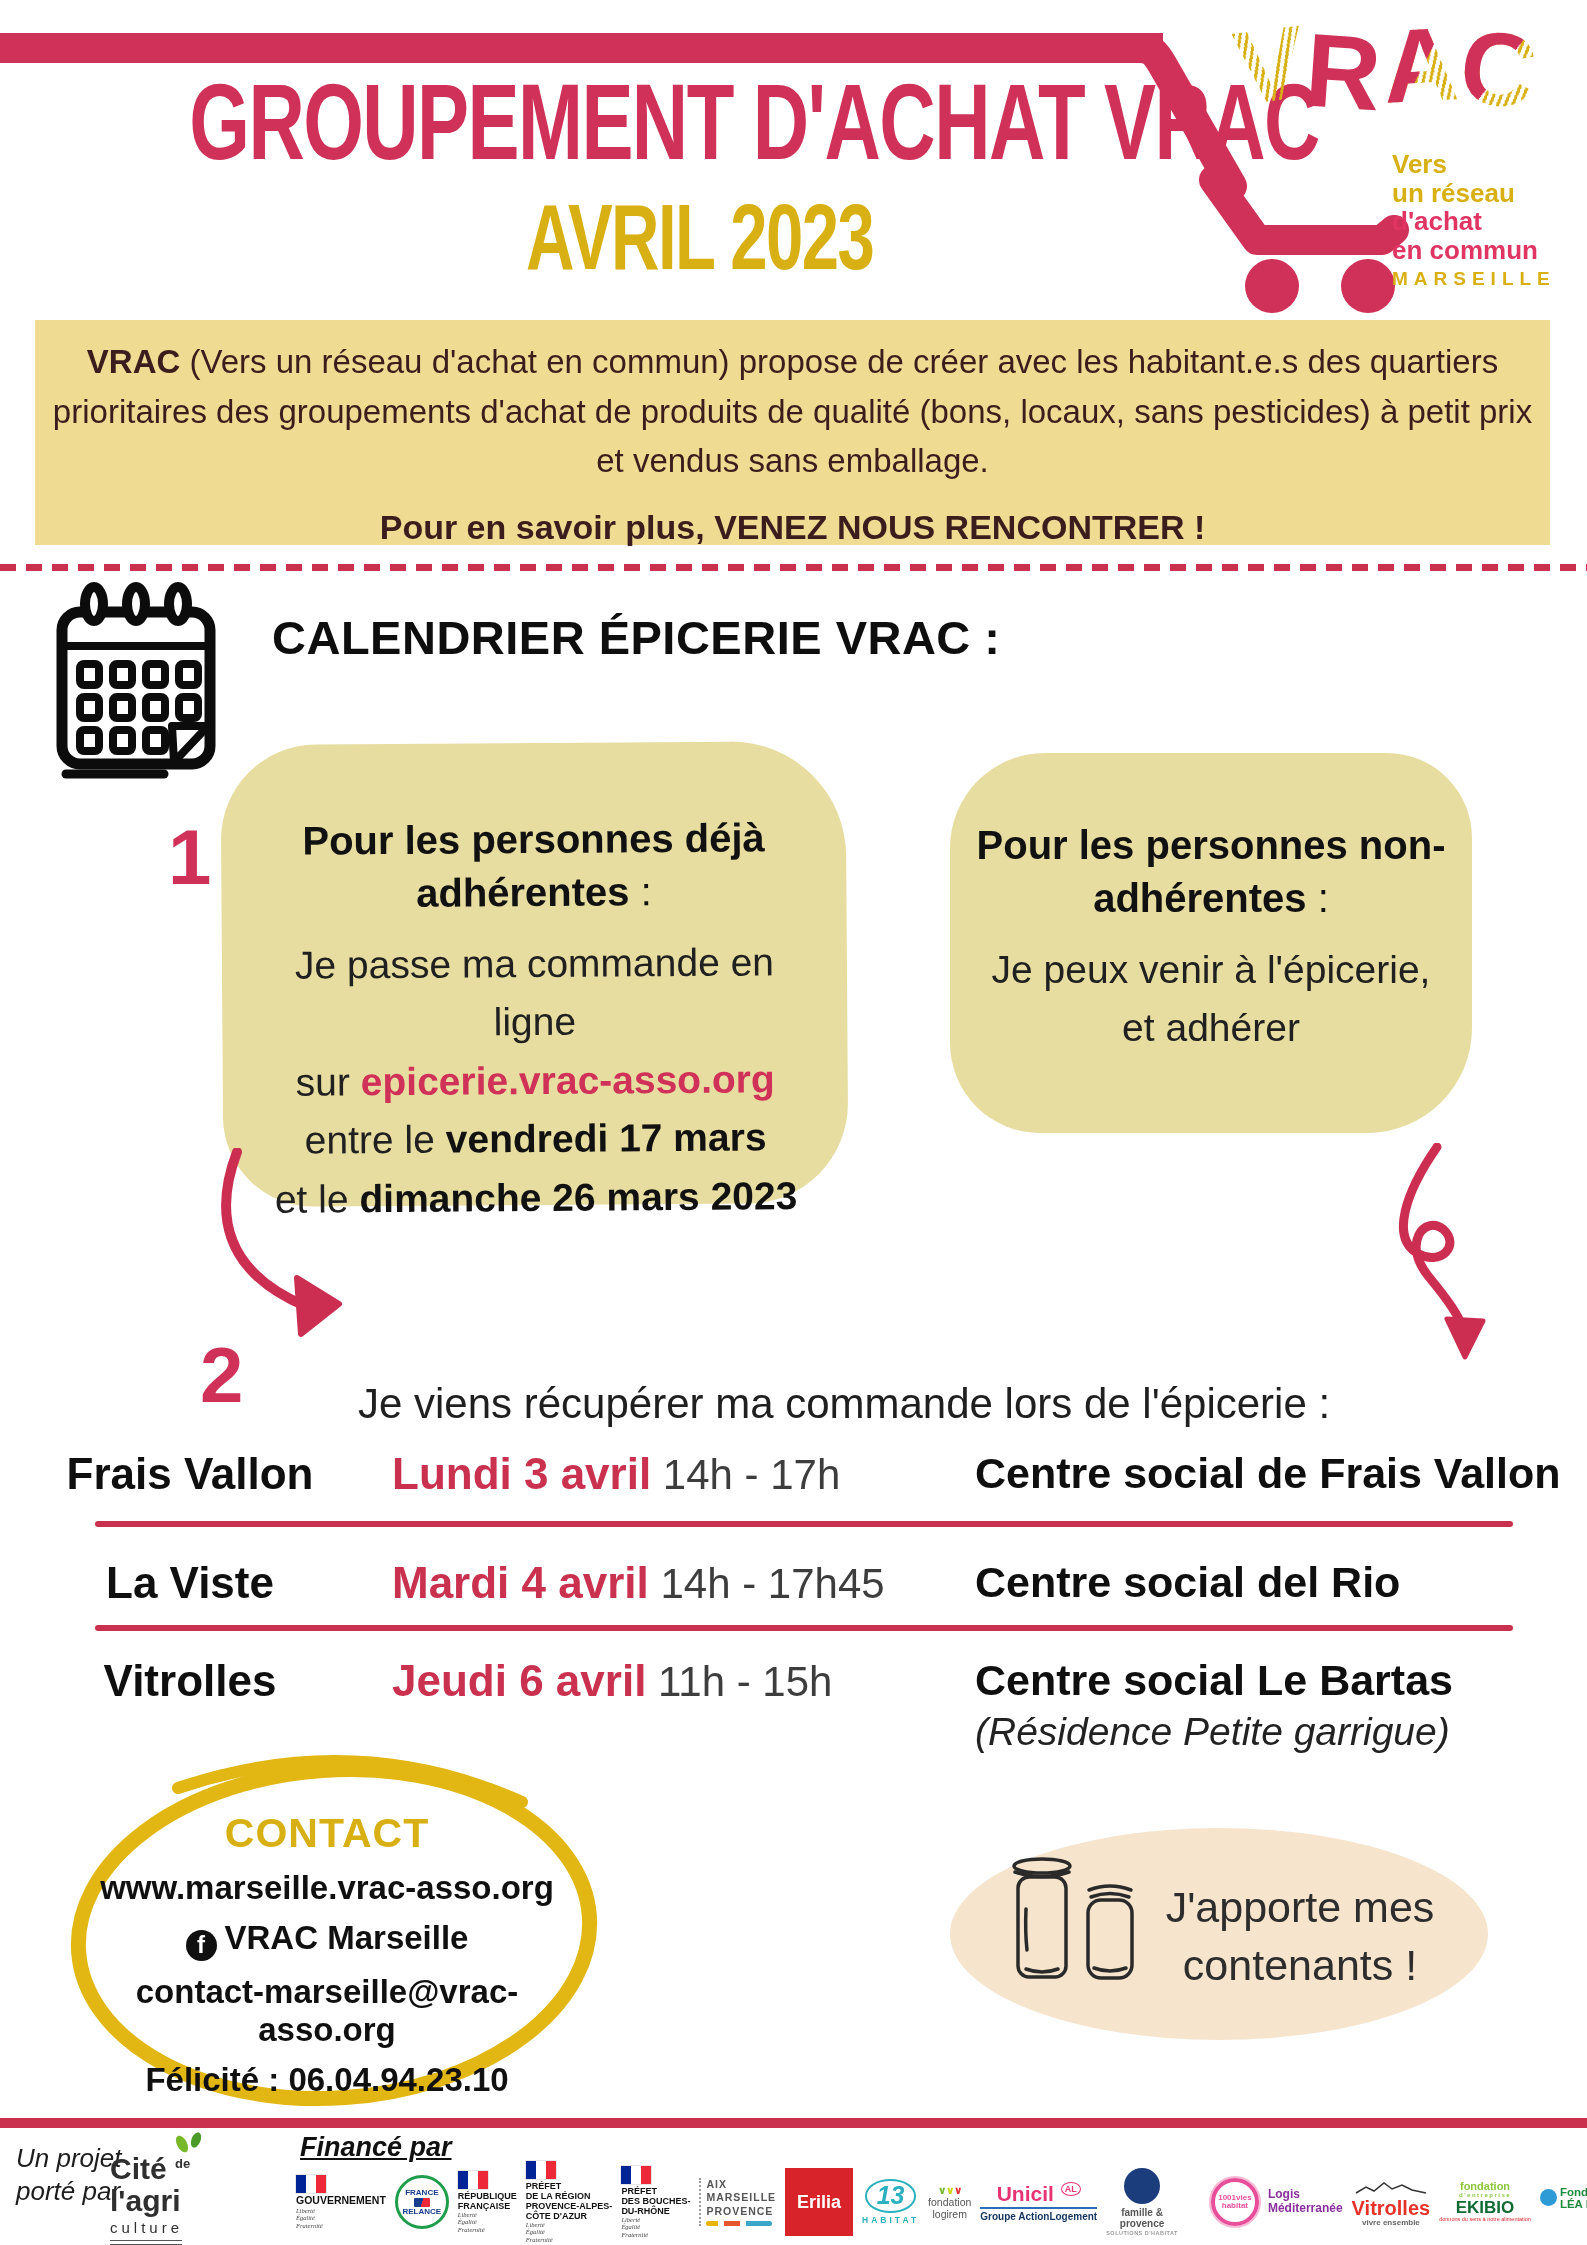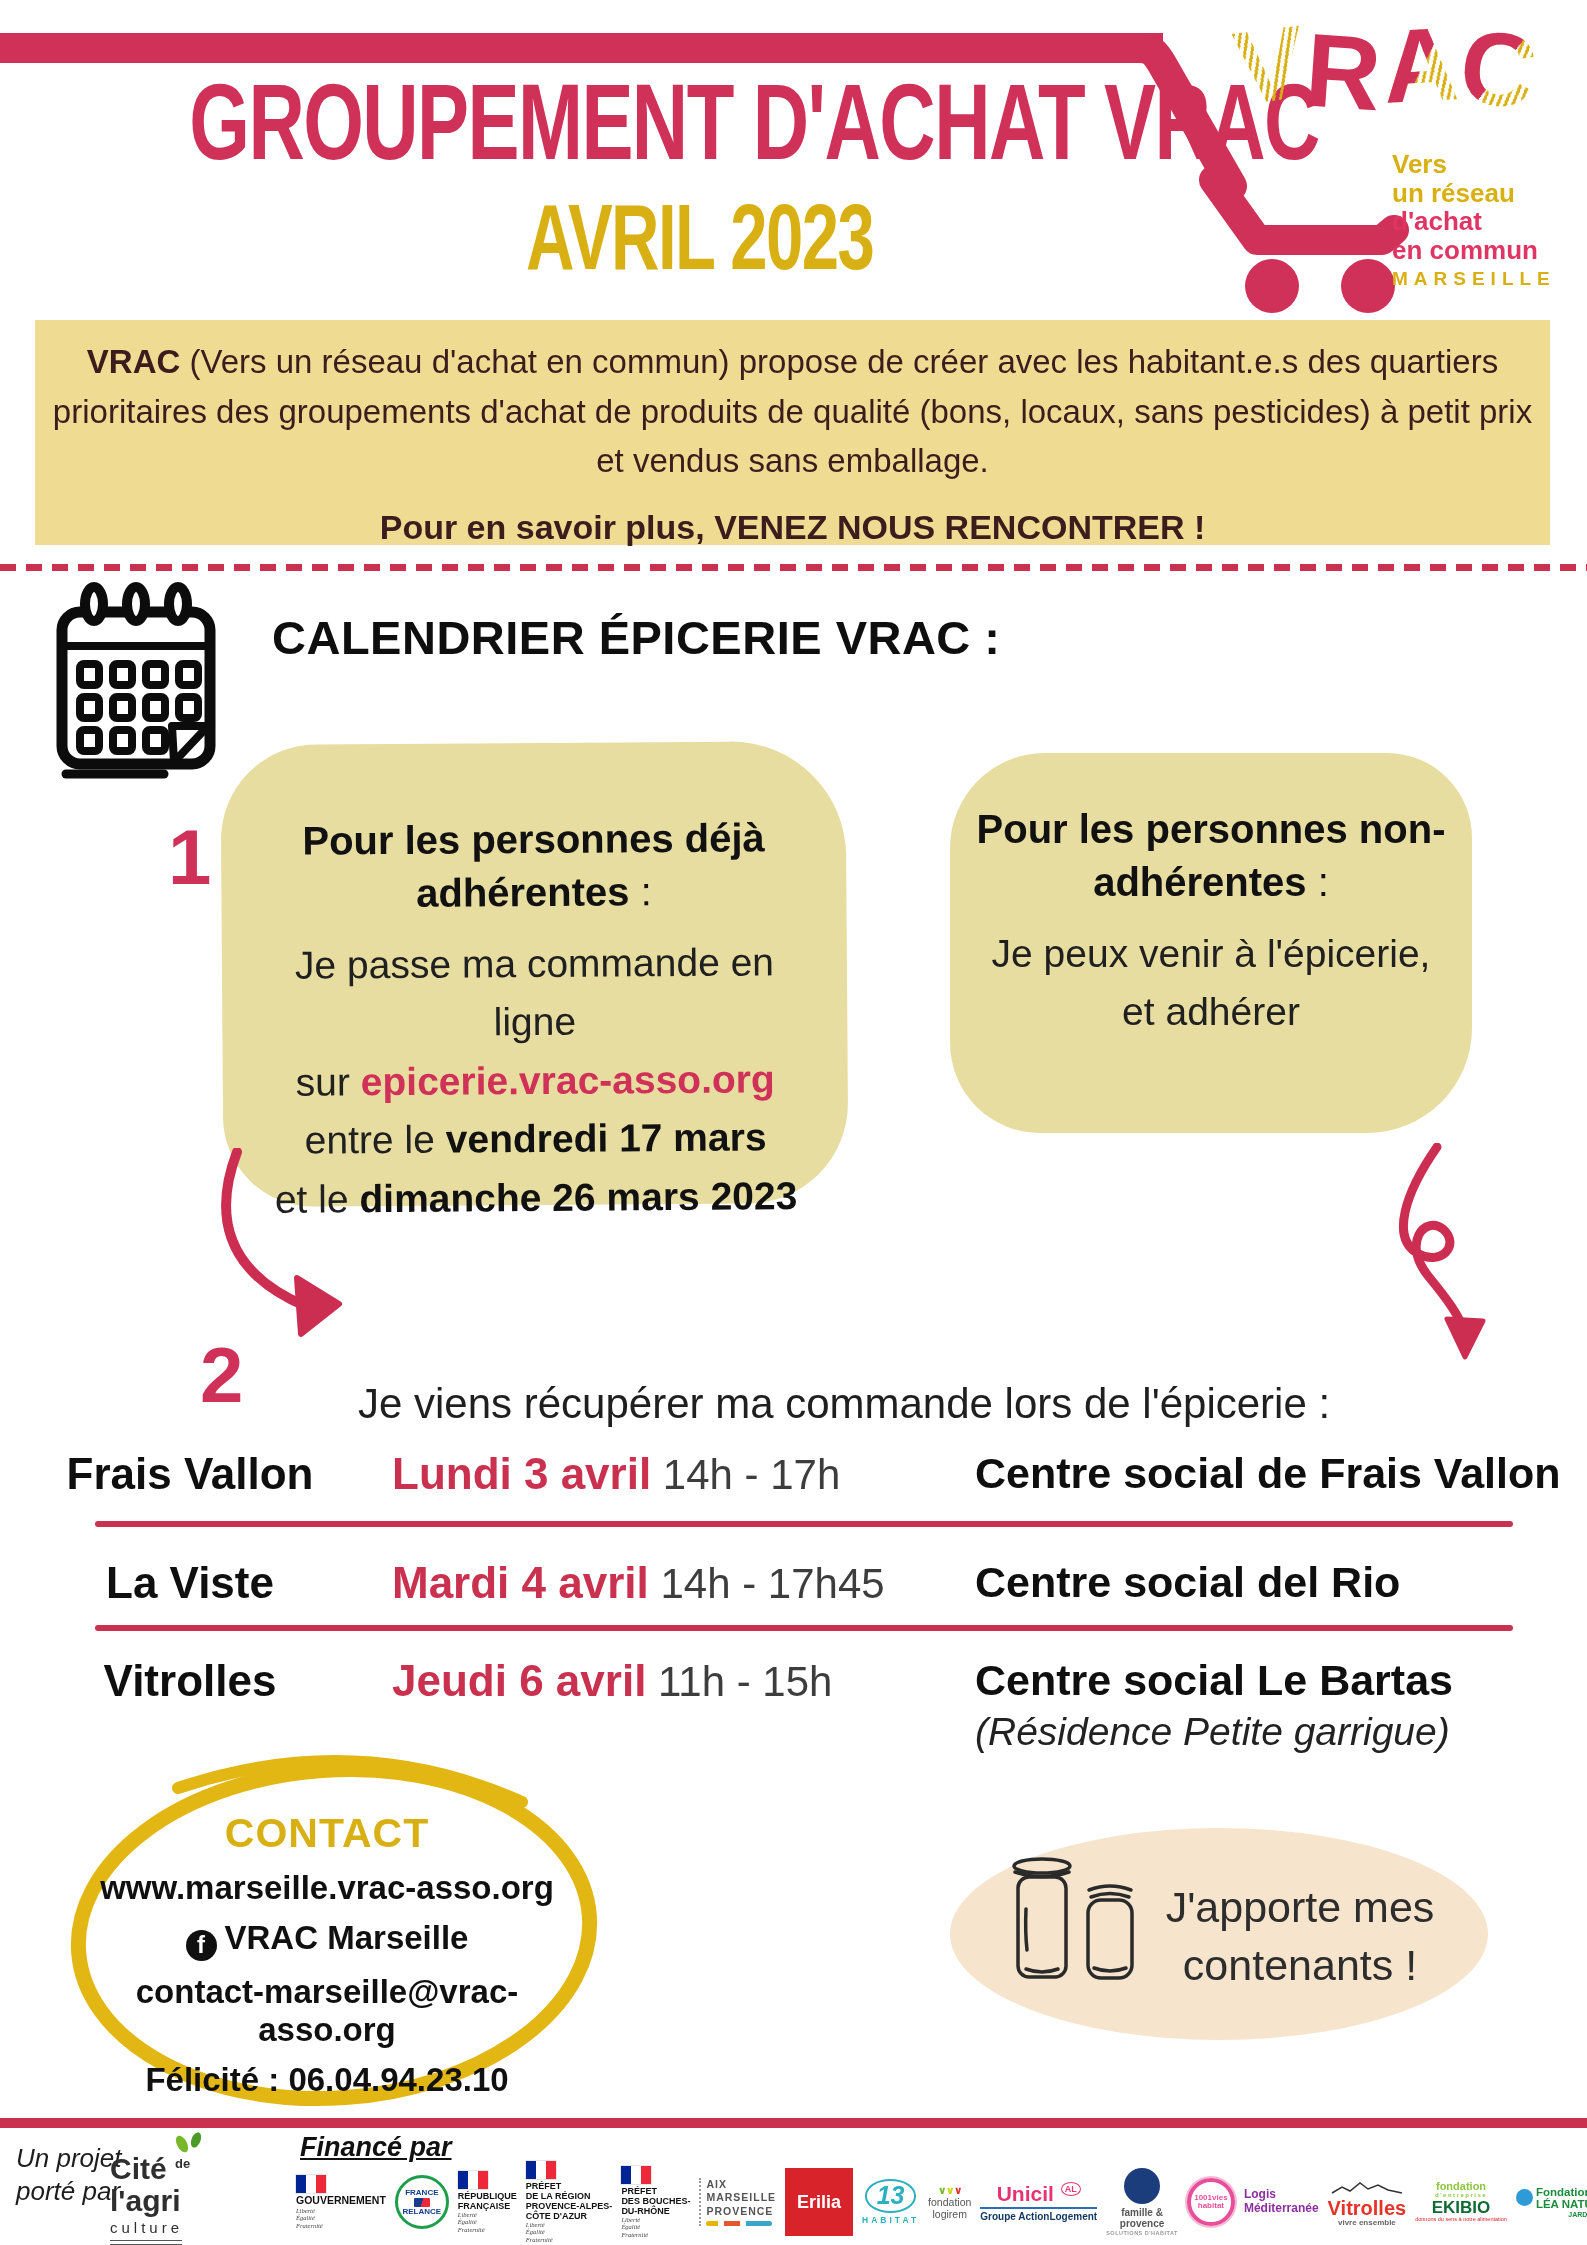--- a/index.html
+++ b/index.html
@@ -38,21 +38,21 @@
   .intro-cta{margin-top:22px;font-size:34px;font-weight:700;}
   .dashline{left:0;top:564px;width:1587px;height:7px;
             background:repeating-linear-gradient(90deg,#c9314f 0 16px,rgba(0,0,0,0) 16px 26px);}
 
   
   .cal-head{left:272px;top:610px;font-size:47px;font-weight:800;color:#0e0e0e;letter-spacing:.5px;}
   .bubble{background:#e7dda0;box-sizing:border-box;text-align:center;color:#1a1a1a;}
   .bubble1{left:222px;top:743px;width:625px;height:462px;border-radius:95px 115px 100px 90px;
            padding:70px 40px 0;transform:rotate(-.4deg);}
   .bubble2{left:950px;top:753px;width:522px;height:380px;border-radius:95px 85px 105px 90px;
-           padding:50px 26px 0;}
+           padding:66px 26px 0;}
   .b-title{font-size:40px;font-weight:700;line-height:1.32;margin-bottom:16px;color:#111;}
   .b-title .colon{font-weight:400;}
   .b-line{font-size:39px;line-height:1.5;color:#202020;}
   .b-link{font-weight:700;color:#d03158;}
   .b-strong{font-weight:700;color:#111;}
   .stepnum{color:#d03158;font-weight:800;font-size:78px;line-height:1;}
   .num1{left:168px;top:818px;}
   .num2{left:200px;top:1336px;}
   .caption2{left:358px;top:1352px;font-size:42px;color:#1f1f1f;margin-top:28px;}
 
@@ -123,21 +123,21 @@
   .unicil .al{font-weight:700;font-size:9px;color:#e63472;border:1.5px solid #e63472;border-radius:50%;
               padding:1px 3px;vertical-align:9px;margin-left:7px;}
   .unicil .grp{font-weight:700;font-size:10px;color:#12355f;border-top:2px solid #2a6ebb;
                padding-top:2px;margin-top:1px;}
   .famprov{text-align:center;font-weight:600;font-size:10px;line-height:1.1;color:#555;}
   .famprov .dot{width:36px;height:36px;border-radius:50%;background:#1b3d7c;margin:0 auto 3px;}
   .famprov .sub{font-size:5.5px;color:#999;letter-spacing:.5px;margin-top:1px;}
   .mille{width:48px;height:48px;border-radius:50%;border:4px solid #e84f9b;box-sizing:border-box;
          display:flex;align-items:center;justify-content:center;text-align:center;
          font-weight:700;font-size:8px;line-height:1.05;color:#e84f9b;
-         box-shadow:0 0 0 2px #f8b9d4;}
+         box-shadow:0 0 0 2px #f8b9d4;margin-left:24px;}
   .logis{font-weight:700;font-size:12px;line-height:1.15;color:#8a2f9e;}
   .vitrolles{text-align:center;color:#e63329;font-weight:800;font-size:20px;line-height:1;}
   .vitrolles .sub{font-weight:600;font-size:8px;color:#666;margin-top:1px;}
   .ekibio{text-align:center;line-height:1.05;}
   .ekibio .f1{font-weight:600;font-size:11px;color:#8dc63f;}
   .ekibio .f2{font-weight:600;font-size:6px;color:#8dc63f;letter-spacing:1.5px;}
   .ekibio .nm{font-weight:800;font-size:17px;color:#0f6b33;}
   .ekibio .tg{font-weight:500;font-size:5.5px;color:#d8232a;margin-top:1px;}
   .lea{display:flex;align-items:flex-start;gap:3px;}
   .lea .dot{width:17px;height:17px;border-radius:50%;background:#2e9bd6;margin-top:3px;}

